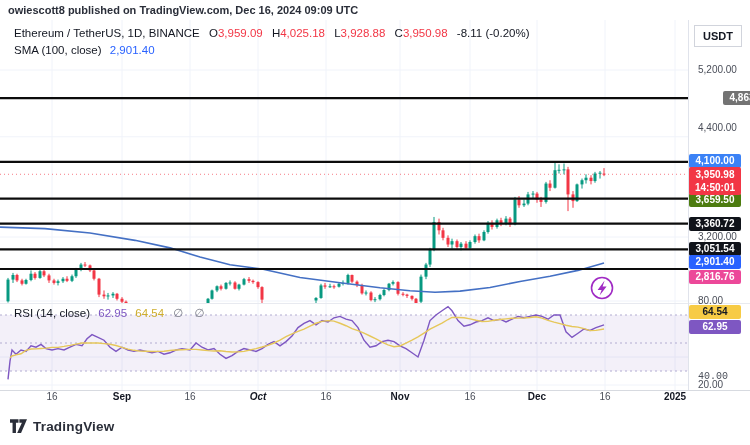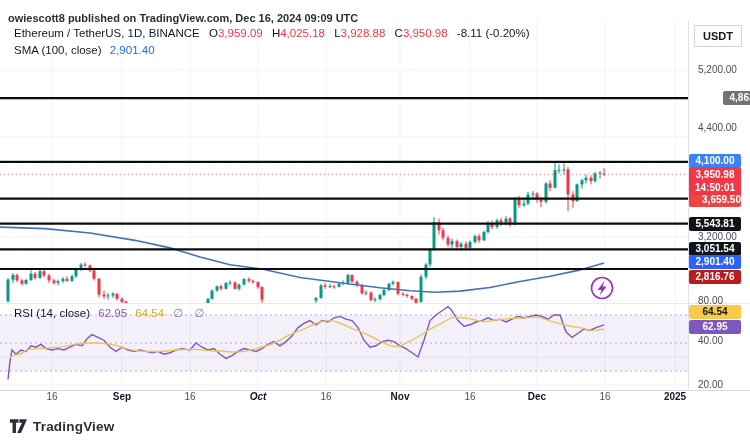--- a/index.html
+++ b/index.html
@@ -1,18 +1,18 @@
 <!DOCTYPE html>
 <html><head>
 <meta charset="utf-8">
 <style>
   html,body{margin:0;padding:0;background:#fff;}
   .stage{position:relative;width:750px;height:445px;background:#ffffff;overflow:hidden;
          font-family:"Liberation Sans",sans-serif;-webkit-font-smoothing:antialiased;}
-  .watermark{position:absolute;left:8px;top:4px;font-size:11px;font-weight:600;color:#2a2e39;margin-top:8px;}
+  .watermark{position:absolute;left:8px;top:4px;font-size:11px;font-weight:600;color:#2a2e39;}
   #plot{position:absolute;left:0;top:0;}
   .legend{position:absolute;left:14px;top:27px;font-size:11.5px;color:#131722;white-space:nowrap;}
   .legend .val{color:#f23645;}
   .legend .lab{color:#131722;margin-left:6px;}
   .legend2{position:absolute;left:14px;top:44px;font-size:11.5px;color:#131722;white-space:nowrap;}
   .legend2 .smaval{color:#2962ff;margin-left:5px;}
   .rsi-legend{position:absolute;left:14px;top:306px;font-size:11.5px;color:#131722;white-space:nowrap;}
   .rsi-legend .rv{color:#7e57c2;margin-left:5px;}
   .rsi-legend .rm{color:#cfae2e;margin-left:5px;}
   .rsi-legend .re{color:#787b86;margin-left:6px;letter-spacing:4px;}
@@ -331,29 +331,29 @@
     <span class="re">∅ ∅</span>
   </div>
 
   <div class="usdt-btn">USDT</div>
 
   <div id="axis-labels">
       <div class="plain-label" style="top: 64px;">5,200.00</div>
       <div class="plain-label" style="top: 122px;">4,400.00</div>
       <div class="plain-label" style="top: 231px;">3,200.00</div>
       <div class="plain-label" style="top: 295px;">80.00</div>
-      <div class="plain-label" style="top: 335px;">40.00</div>
+      <div class="plain-label" style="top: 371px; font-family: Liberation Mono, monospace;">40.00</div>
       <div class="plain-label" style="top: 379px;">20.00</div>
       <div class="tag" style="top: 91px; background: #737373; color: rgb(255, 255, 255); margin-left: 34px;">4,863.10</div>
       <div class="tag" style="top: 154px; background: #3b82f6; color: rgb(255, 255, 255);">4,100.00</div>
-      <div class="tag" style="top: 193px; background: #ef4444; color: rgb(255, 255, 255); text-align: right;">3,659.50</div>
-      <div class="tag" style="top: 217px; background: rgb(16, 19, 26); color: rgb(255, 255, 255);">5,543.81</div>
+      <div class="tag" style="top: 193px; background: #4d7c0f; color: rgb(255, 255, 255);">3,659.50</div>
+      <div class="tag" style="top: 217px; background: rgb(16, 19, 26); color: rgb(255, 255, 255);">3,360.72</div>
       <div class="tag" style="top: 242px; background: rgb(16, 19, 26); color: rgb(255, 255, 255);">3,051.54</div>
       <div class="tag" style="top: 255px; background: rgb(41, 98, 255); color: rgb(255, 255, 255);">2,901.40</div>
-      <div class="tag" style="top: 270px; background: #b91c1c; color: rgb(255, 255, 255);">2,816.76</div>
+      <div class="tag" style="top: 270px; background: #ec4899; color: rgb(255, 255, 255);">2,816.76</div>
       <div class="tag" style="top: 305px; background: rgb(247, 203, 69); color: rgb(19, 23, 34);">64.54</div>
       <div class="tag" style="top: 320px; background: rgb(126, 87, 194); color: rgb(255, 255, 255);">62.95</div>
     </div>
 
   <div class="last-tag">
     <div>3,950.98</div>
     <div>14:50:01</div>
   </div>
 
   <div class="time-axis" id="time-axis">

